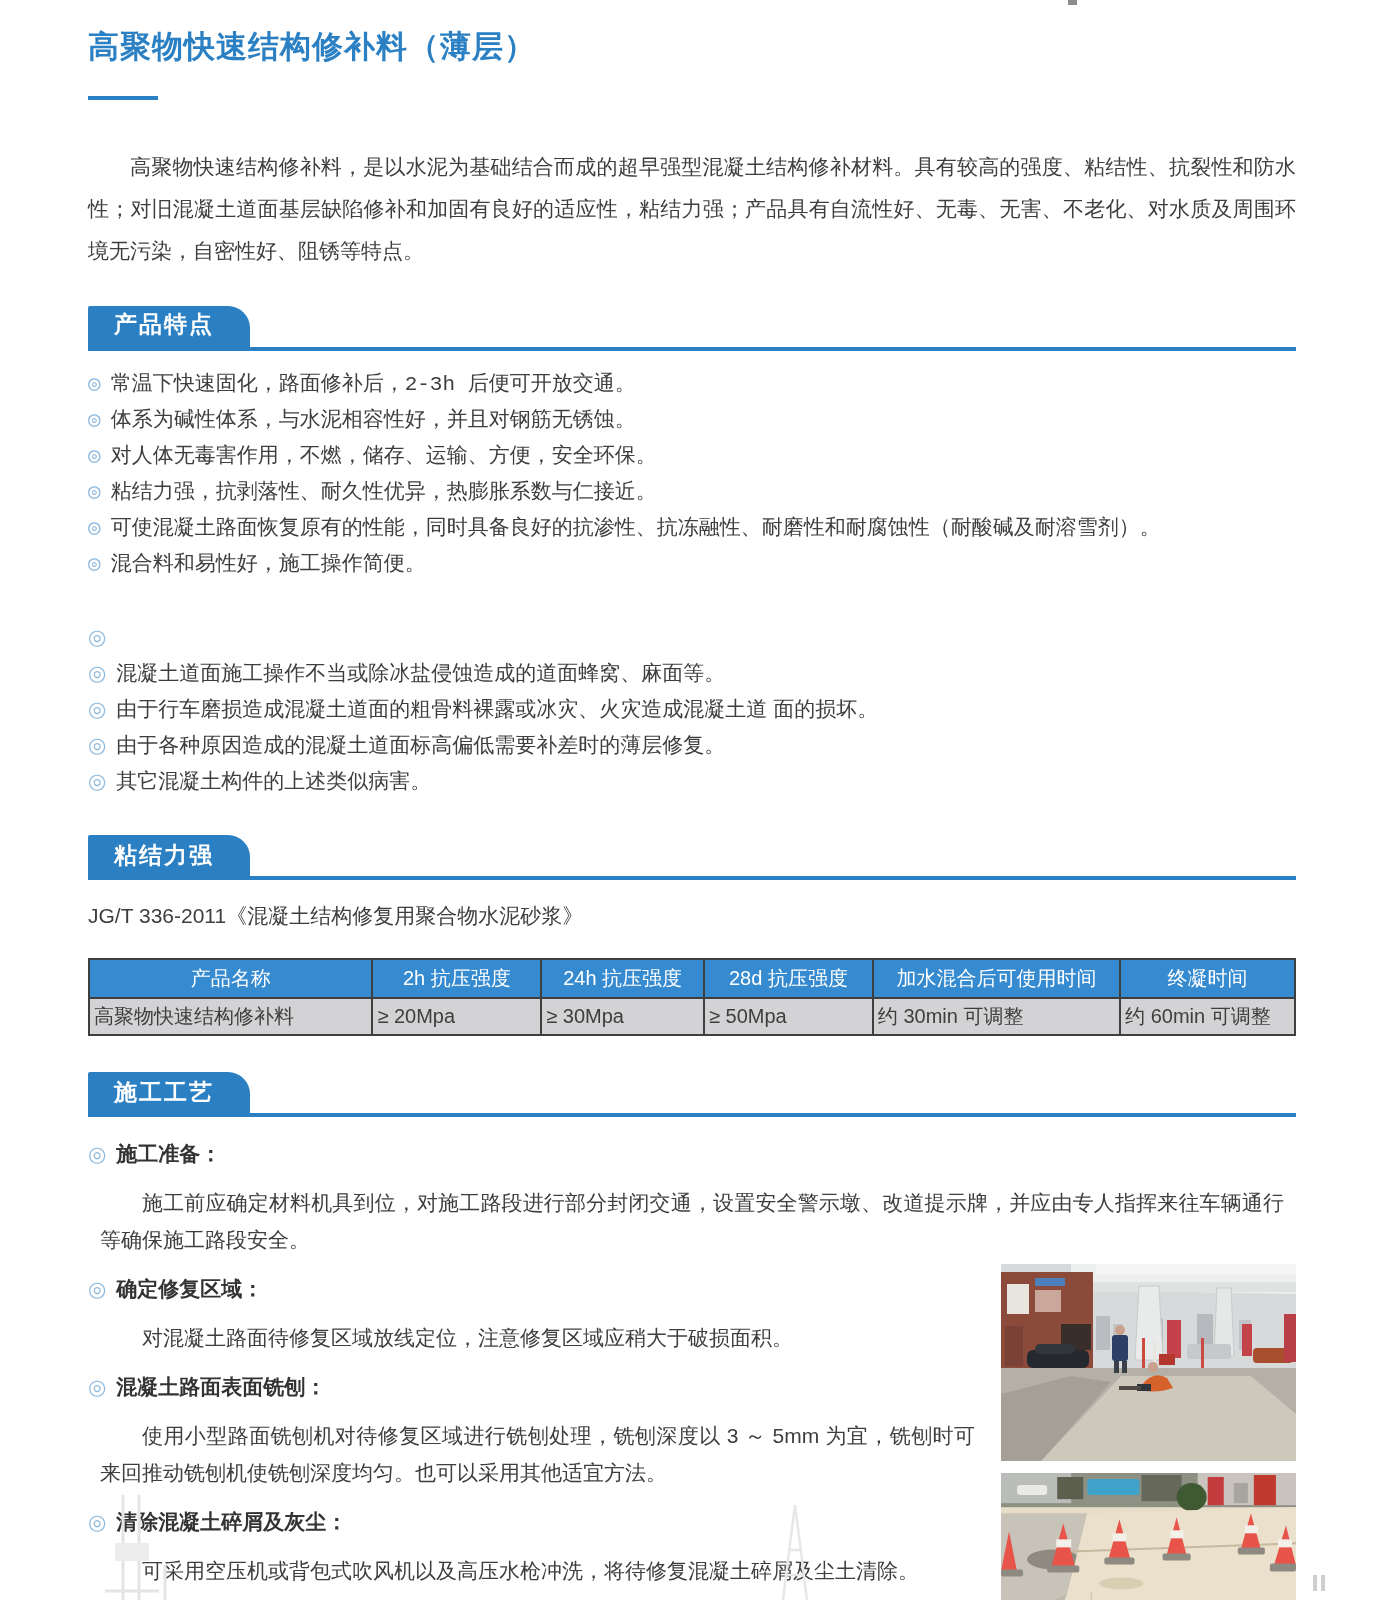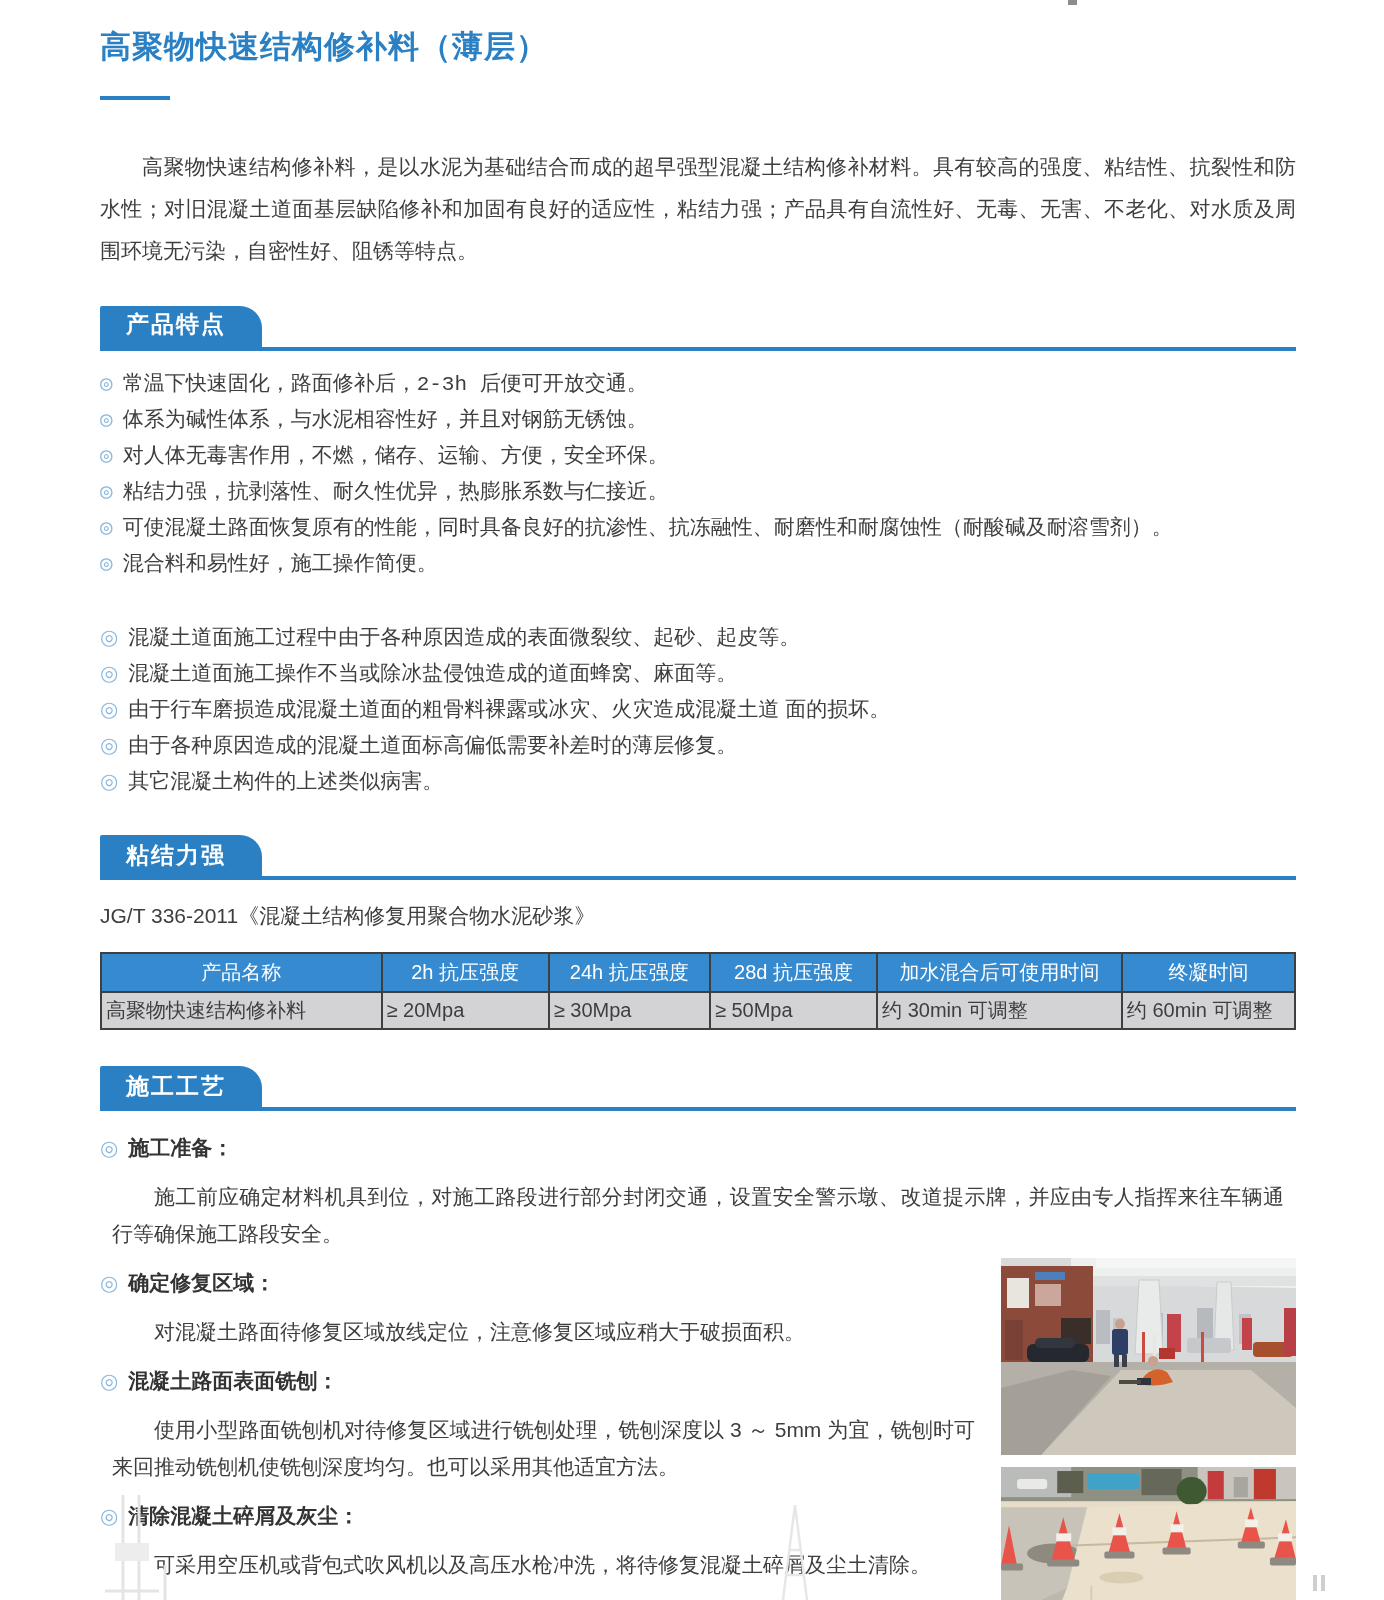--- a/index.html
+++ b/index.html
@@ -7,21 +7,21 @@
     --table-head:#368bd0;
     --bullet:#8cb9de;
     --ink:#3e3e3e;
     --row-bg:#d3d3d5;
     --line:#3f3f3f;
   }
   *{margin:0;padding:0;box-sizing:border-box;}
   html,body{background:#ffffff;}
   body{font-family:"Liberation Sans","DejaVu Sans",sans-serif;color:var(--ink);}
   .page{
-    position:relative;width:1384px;height:1600px;background:#fff;overflow:hidden;padding-left:12px;
+    position:relative;width:1384px;height:1600px;background:#fff;overflow:hidden;
   }
   .content{position:relative;padding:0 88px;}
   
   .page-title{
     margin-top:26px;font-size:31px;font-weight:bold;color:var(--accent);
     letter-spacing:1px;
   }
   .title-rule{width:70px;height:4px;background:var(--accent);margin-top:28px;}
   .intro{
     margin-top:46px;font-size:21px;line-height:42px;text-indent:2em;
@@ -39,21 +39,21 @@
   .bullet-list{list-style:none;margin-top:16px;}
   .bullet-list li{
     font-size:21px;line-height:36px;display:flex;align-items:baseline;
   }
   .bullet-icon{
     color:var(--bullet);font-size:21px;margin-right:10px;flex:0 0 auto;
   }
   
   .table-caption{margin-top:22px;text-align:left;font-size:21px;color:var(--ink);}
   table.perf{
-    width:100%;margin-top:22px;border-collapse:collapse;font-size:20px;
+    width:100%;margin-top:28px;border-collapse:collapse;font-size:20px;
   }
   table.perf th{
     background:var(--table-head);color:#fff;font-weight:normal;
     border:2px solid var(--line);padding:5px 4px;height:34px;
   }
   table.perf td{
     background:var(--row-bg);color:var(--ink);text-align:left;
     border:2px solid var(--line);padding:4px 4px;height:32px;
   }
   
@@ -120,21 +120,20 @@
             <span class="bullet-icon">◎</span>
             <span>混合料和易性好，施工操作简便。</span>
           </li>
       </ul>
     </div>
 
     <div class="section">
       <ul class="bullet-list">
         <li>
             <span class="bullet-icon">◎</span>
-            <span>混凝土道面施工过程中由于各种原因造成的表面微裂纹、起砂、起皮等。</span>
           </li>
         <li>
             <span class="bullet-icon">◎</span>
             <span>混凝土道面施工操作不当或除冰盐侵蚀造成的道面蜂窝、麻面等。</span>
           </li>
         <li>
             <span class="bullet-icon">◎</span>
             <span>由于行车磨损造成混凝土道面的粗骨料裸露或冰灾、火灾造成混凝土道 面的损坏。</span>
           </li>
         <li>

